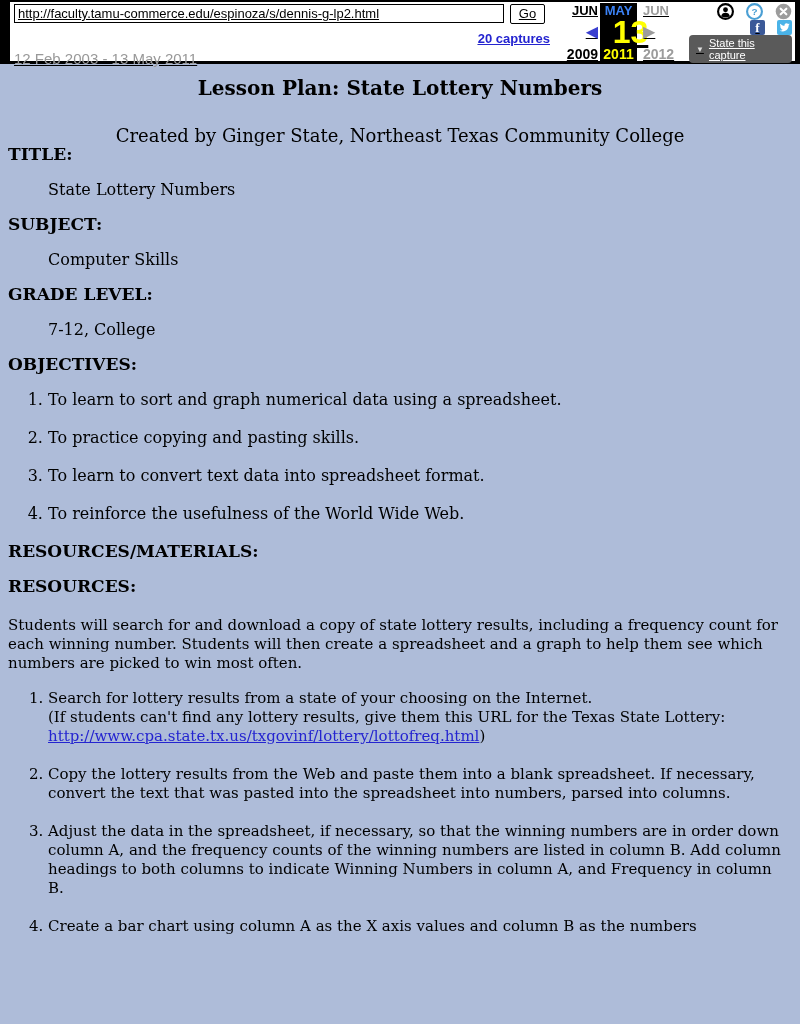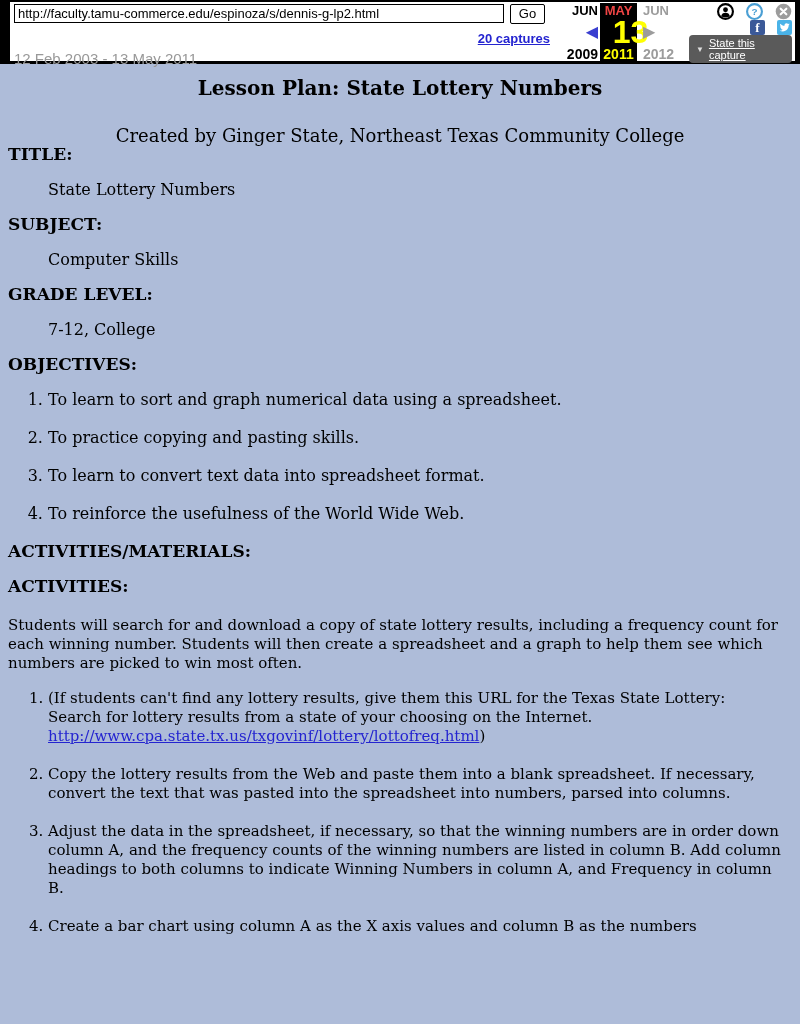--- a/index.html
+++ b/index.html
@@ -12,20 +12,21 @@
   
   .wb-toolbar{
     box-sizing:border-box;width:800px;height:64px;
     background:#000;padding:2px 5px 3px 10px;
   }
   .wb-inner{
     box-sizing:border-box;width:100%;height:100%;
     background:#fff;display:flex;align-items:stretch;
     padding:1px 2px 17px 4px;
     font-family:"Liberation Sans", sans-serif;
+    text-decoration:underline;
   }
   .wb-left{width:536px;flex:none;}
   .wb-url-row{display:flex;align-items:flex-start;margin-top:1px;}
   .wb-url-input{
     box-sizing:border-box;width:490px;height:19px;
     border:1px solid #000;background:#fff;
     font-family:"Liberation Sans", sans-serif;font-size:13px;
     padding:0 3px;color:#000;
   }
   .wb-go-btn{
@@ -43,21 +44,21 @@
   .wb-prev{width:44px;align-items:flex-end;text-align:right;margin-left:4px;}
   .wb-next{width:46px;align-items:flex-start;padding-left:6px;color:#9c9c9c;}
   .wb-month{font-size:13px;font-weight:bold;line-height:15px;}
   .wb-year{font-size:14px;font-weight:bold;line-height:16px;}
   .wb-arrow-prev{font-size:16px;line-height:18px;color:#3a3fd0;cursor:pointer;}
   .wb-arrow-next{font-size:16px;line-height:18px;color:#9c9c9c;cursor:pointer;}
   .wb-cur{
     width:37px;background:#000;color:#ffff00;text-align:center;
     align-items:center;margin-left:2px;
   }
-  .wb-cur .wb-month{color:#ef4444;}
+  .wb-cur .wb-month{color:#3b82f6;}
   .wb-day{font-size:32px;font-weight:bold;line-height:24px;color:#ffff00;margin-left:24px;}
   .wb-cur .wb-year{color:#ffff00;}
 
   .wb-icons{flex:1;display:flex;flex-direction:column;align-items:flex-end;
     justify-content:space-between;height:59px;padding-right:1px;}
   .wb-icon-row{display:flex;gap:12px;align-items:center;}
   .wb-icon{width:17px;height:17px;display:block;cursor:pointer;}
   .wb-sq{width:15px;height:15px;border-radius:2px;display:flex;
     align-items:center;justify-content:center;cursor:pointer;}
   .wb-fb{background:#3b5998;color:#fff;font-family:"Liberation Serif",serif;
@@ -172,29 +173,29 @@
   <div class="sec-value">7-12, College</div>
 
   <div class="sec-label">OBJECTIVES:</div>
   <ol class="wide">
     <li>To learn to sort and graph numerical data using a spreadsheet.</li>
     <li>To practice copying and pasting skills.</li>
     <li>To learn to convert text data into spreadsheet format.</li>
     <li>To reinforce the usefulness of the World Wide Web.</li>
   </ol>
 
-  <div class="sec-label">ACTIVITIES/MATERIALS:</div>
-
-  <div class="sec-label">ACTIVITIES:</div>
+  <div class="sec-label">RESOURCES/MATERIALS:</div>
+
+  <div class="sec-label">RESOURCES:</div>
   <p class="intro">Students will search for and download a copy of state lottery results, including a frequency count for each winning number. Students will then create a spreadsheet and a graph to help them see which numbers are picked to win most often.</p>
 
   <ol class="cond">
     <li>
+      <span class="blockline">Search for lottery results from a state of your choosing on the Internet.</span>
       <span class="blockline">(If students can't find any lottery results, give them this URL for the Texas State Lottery:</span>
-      <span class="blockline">Search for lottery results from a state of your choosing on the Internet.</span>
       <span>
         <a href="#" class="doc-link">http://www.cpa.state.tx.us/txgovinf/lottery/lottofreq.html</a><span>)</span>
       </span>
     </li>
     <li>Copy the lottery results from the Web and paste them into a blank spreadsheet. If necessary, convert the text that was pasted into the spreadsheet into numbers, parsed into columns.</li>
     <li>Adjust the data in the spreadsheet, if necessary, so that the winning numbers are in order down column A, and the frequency counts of the winning numbers are listed in column B. Add column headings to both columns to indicate Winning Numbers in column A, and Frequency in column B.</li>
     <li>Create a bar chart using column A as the X axis values and column B as the numbers</li>
   </ol>
 
 </div>

